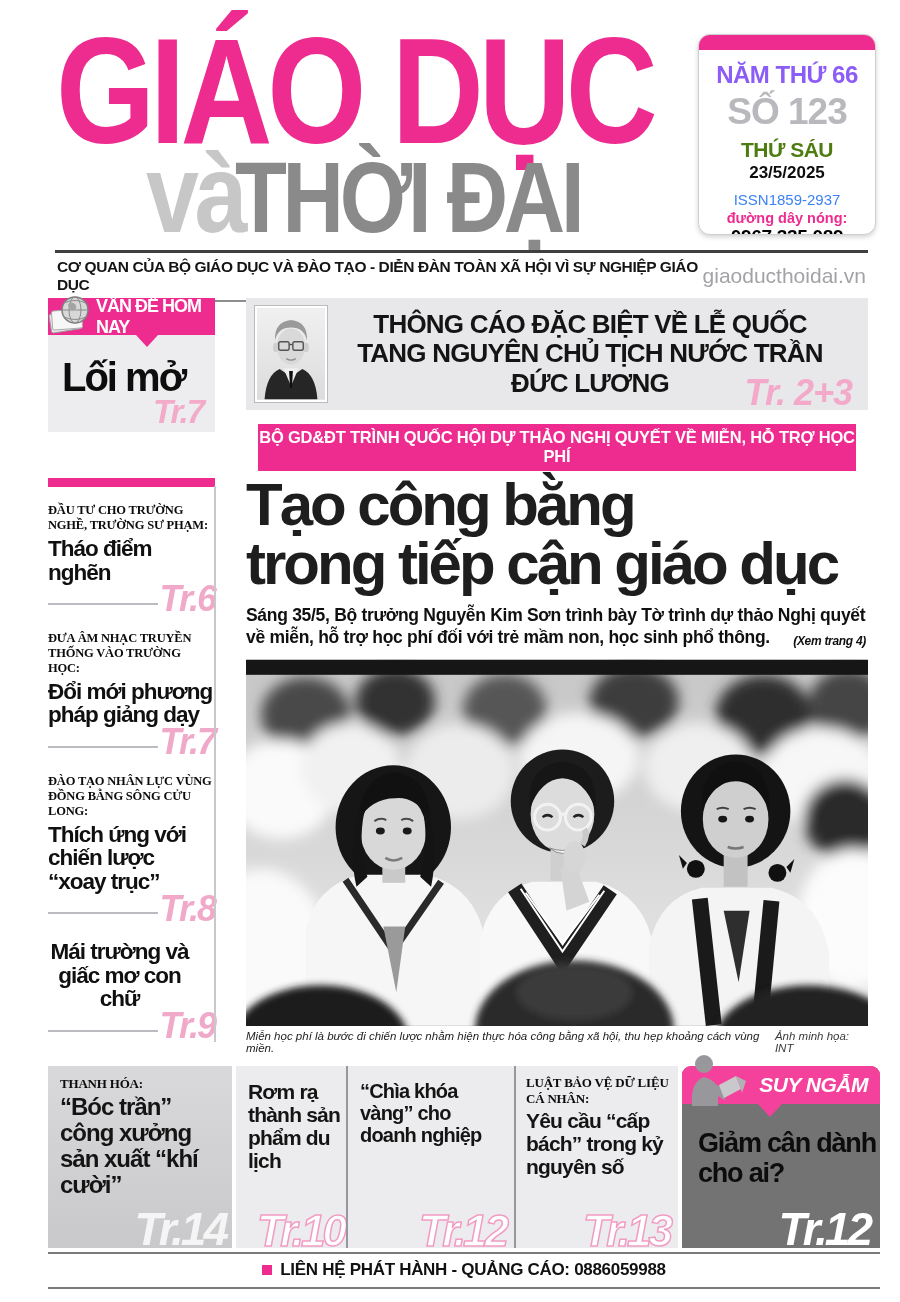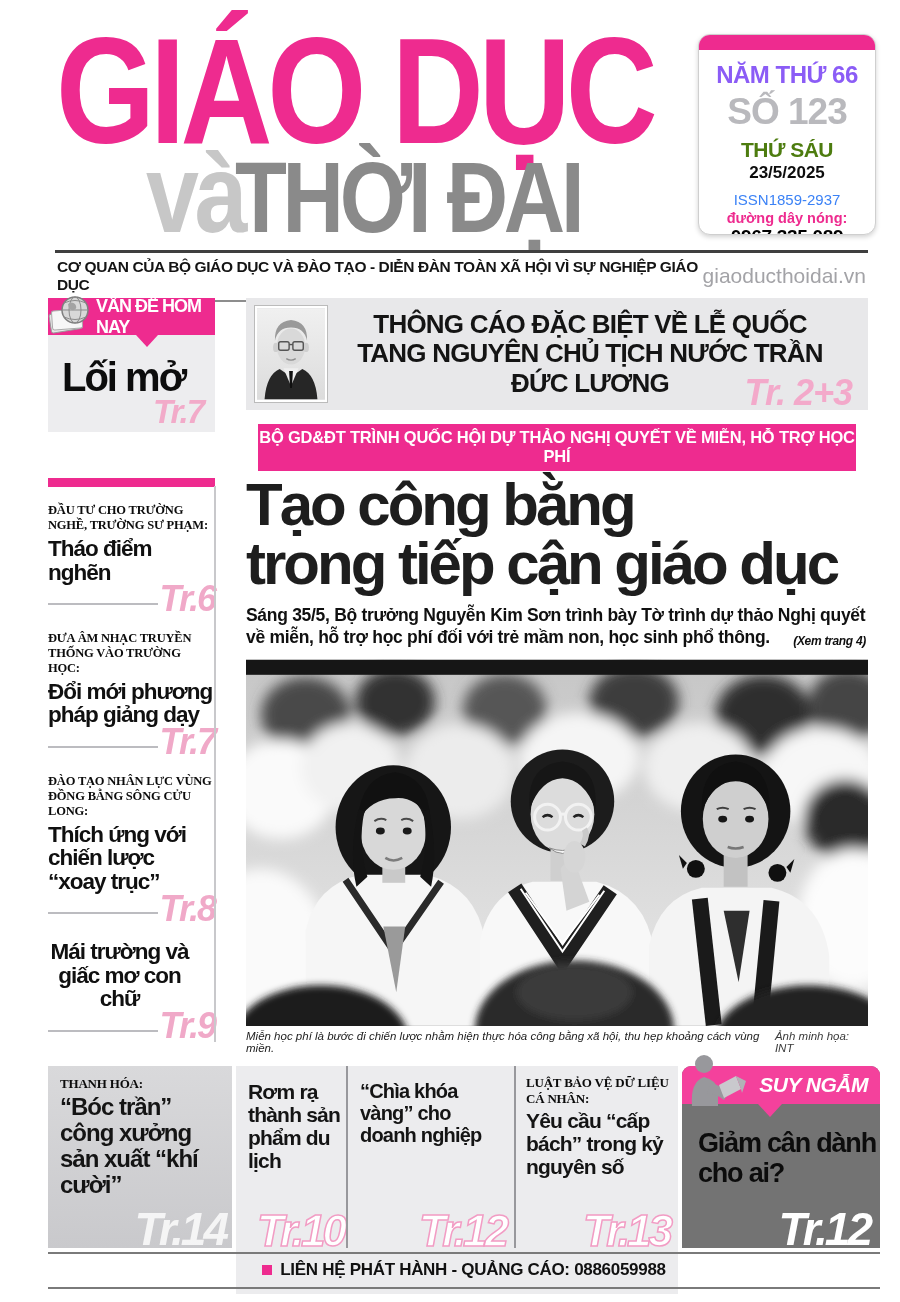--- a/index.html
+++ b/index.html
@@ -103,21 +103,21 @@
   .strip { position:absolute; left:48px; top:1066px; width:832px; height:182px; }
   .strip-item1 {
     position:absolute; left:0; top:0; width:184px; height:182px;
     background:linear-gradient(180deg,#d9d9db,#c9c9cc); padding:10px 30px 0 12px;
   }
   .strip-kicker { font-family:"Liberation Serif", serif; font-size:13px; font-weight:bold;
                   color:#0c0c0c; letter-spacing:-.2px; margin-bottom:2px; }
   .strip-title1 { font-size:24px; font-weight:bold; color:#141414; line-height:1.08; letter-spacing:-1px; }
   .strip-page-ghost { position:absolute; right:6px; bottom:0; font-size:46px; font-weight:bold;
                       font-style:italic; color:rgba(255,255,255,.8); letter-spacing:-3px; line-height:.8; }
-  .strip-mid { position:absolute; left:188px; top:0; width:442px; height:228px;
+  .strip-mid { position:absolute; left:188px; top:0; width:442px; height:182px;
                background:#ececee; display:flex; }
   .strip-cell { position:relative; height:182px; }
   .cell2 { width:110px; padding:14px 4px 0 12px; }
   .cell3 { width:168px; border-left:2px solid #98989c; padding:14px 8px 0 12px; }
   .cell4 { width:164px; border-left:2px solid #98989c; padding:9px 6px 0 10px; }
   .strip-title { font-size:21px; font-weight:bold; color:#141414; line-height:1.1; letter-spacing:-.8px; }
   .cell3 .strip-title { font-size:20px; }
   .strip-page-outline {
     position:absolute; right:8px; bottom:0; font-size:44px; font-weight:bold; font-style:italic;
     color:#fff; -webkit-text-stroke:1.5px #f29cc4; letter-spacing:-3px; line-height:.8;

